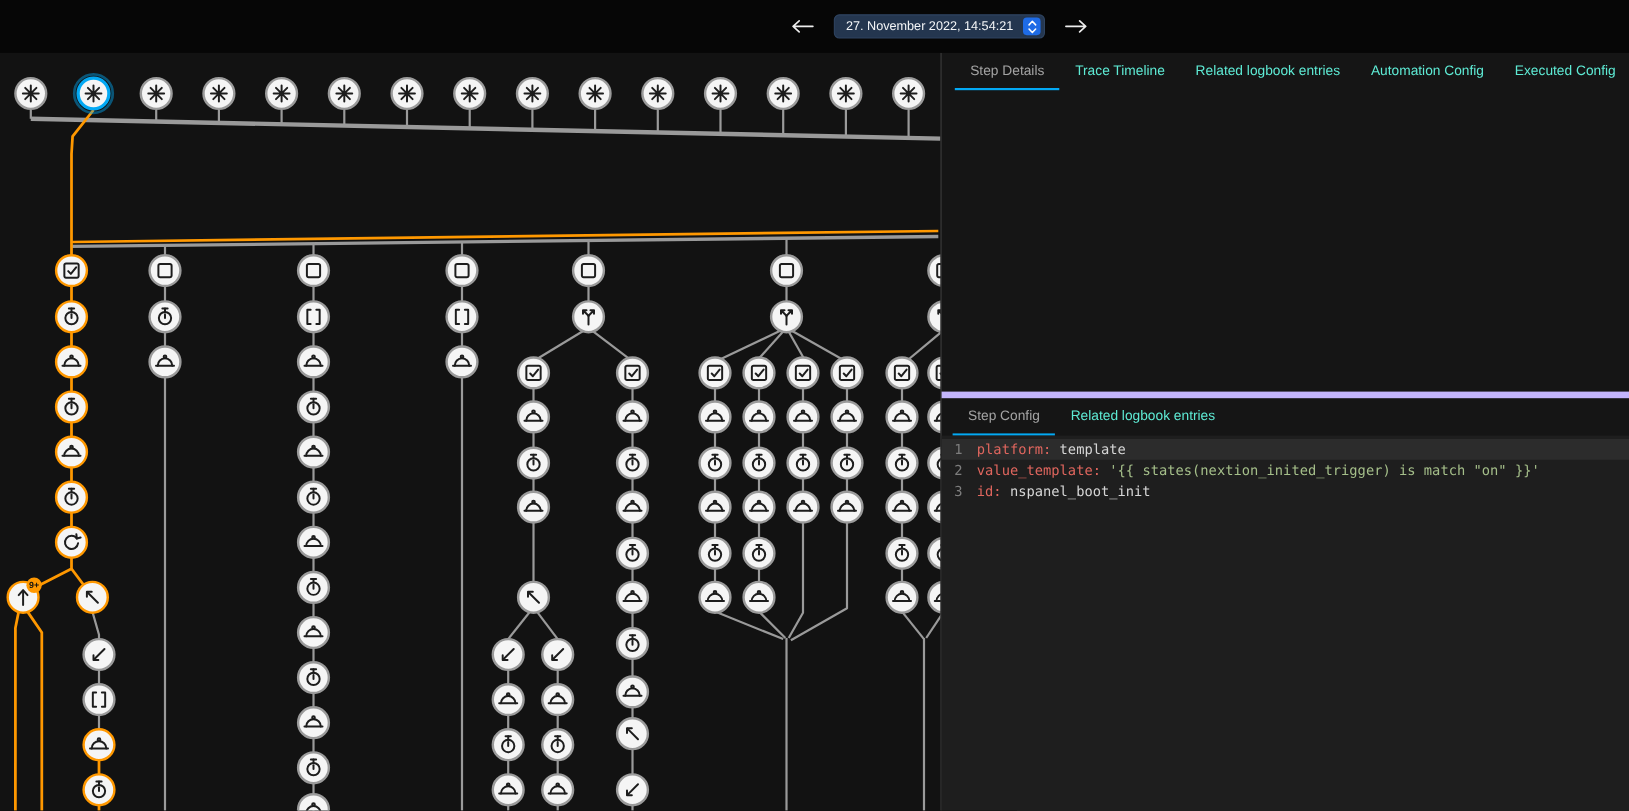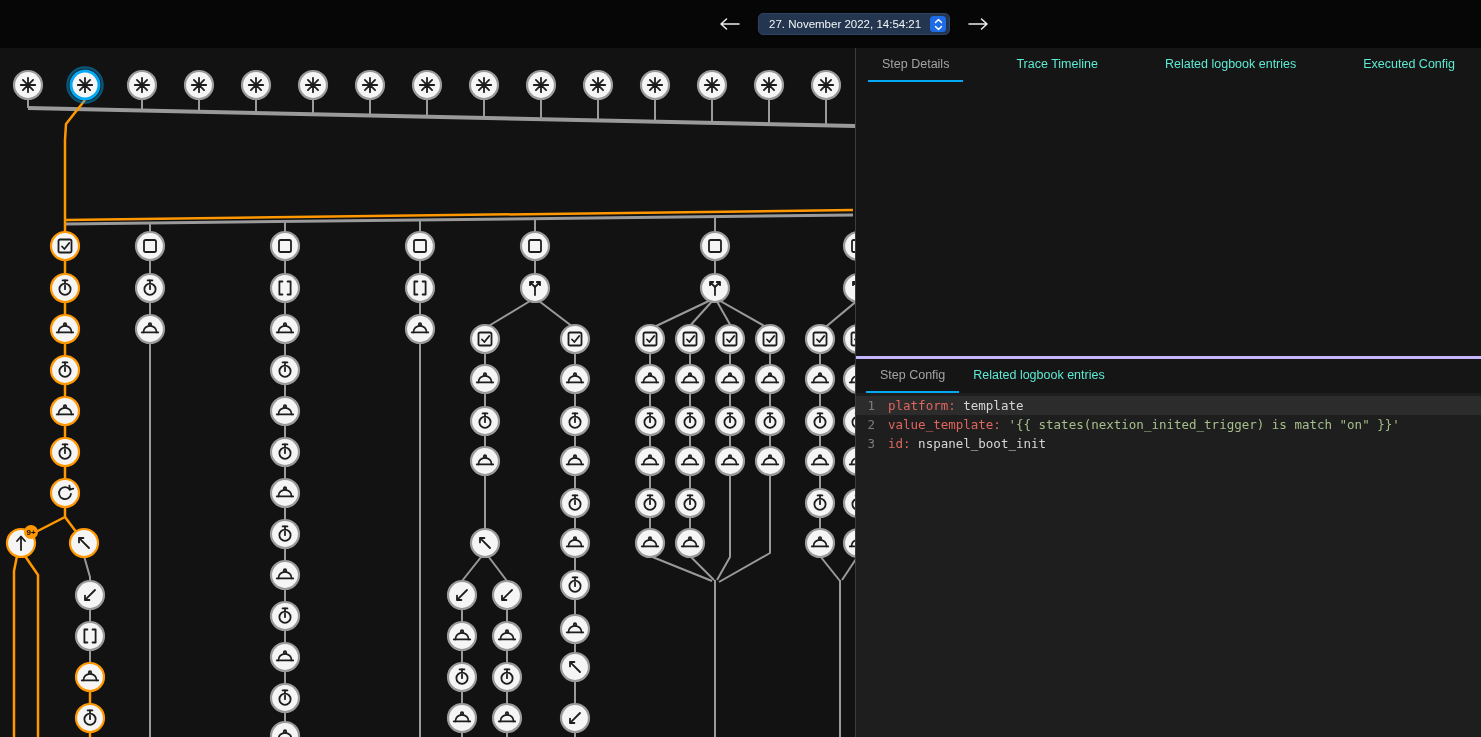--- a/index.html
+++ b/index.html
@@ -10,21 +10,21 @@
   .topbar-controls{position:absolute;left:714px;top:0;height:48px;display:flex;align-items:center;gap:14px}
   .nav-btn{background:transparent;border:0;padding:6px 4px;cursor:pointer;display:flex;align-items:center}
   .date-select{display:flex;align-items:center;gap:9px;background:#24364f;border:1px solid #2e4360;border-radius:5px;padding:2px 3px 2px 10px;font-size:11.5px;color:#f4f6f8;cursor:pointer;height:22px;white-space:nowrap}
   .stepper{width:16px;height:16px;border-radius:3.5px;background:#1e6be6;display:flex;align-items:center;justify-content:center;flex:none}
 
   .graph-pane{position:absolute;top:0;left:0;width:856px;height:737px;z-index:1;background:#121212}
   .graph{display:block}
 
   .detail-pane{position:absolute;top:48px;left:855px;right:0;bottom:0;background:#151515;border-left:1px solid #3d3d3d;z-index:5;display:flex;flex-direction:column}
   .top-section{height:308px;display:flex;flex-direction:column}
-  .bottom-section{flex:1;display:flex;flex-direction:column;border-top:3px solid #c4b5fd;min-height:0}
+  .bottom-section{flex:1;display:flex;flex-direction:column;border-top:6px solid #c4b5fd;min-height:0}
   .tabbar{display:flex;height:34px;flex:none;align-items:stretch}
   .tabbar.top{justify-content:space-between;padding:0 12px}
   .tabbar.bottom{justify-content:flex-start;padding:0 10px}
   .tab{display:flex;align-items:center;padding:0 14px;font-size:12.5px;color:#5eead4;cursor:pointer;border-bottom:2px solid transparent;white-space:nowrap}
   .tab.active{color:#a3a3a3;border-bottom-color:var(--accent,#03a9f4)}
   .executed{padding:20px 24px 0;font-size:14.5px;color:#ececec}
 
   .code{flex:1;background:#1e1e1e;font-family:"DejaVu Sans Mono",monospace;font-size:12.5px;line-height:19px;padding-top:3px;overflow:hidden;white-space:pre}
   .code-line{display:flex}
   .code-line.active{background:#2c2c2c}
@@ -957,20 +957,21 @@
       </g>
     </svg>
 </div>
 
 <div class="detail-pane">
   <div class="top-section">
     <div class="tabbar top">
         <div class="tab active">Step Details</div>
         <div class="tab">Trace Timeline</div>
         <div class="tab">Related logbook entries</div>
+        <div class="tab">Automation Config</div>
         <div class="tab">Executed Config</div>
       </div>
   </div>
   <div class="bottom-section">
     <div class="tabbar bottom">
         <div class="tab active">Step Config</div>
         <div class="tab">Related logbook entries</div>
       </div>
     <div class="code"><div class="code-line active"><span class="gutter">1</span><span class="code-content"><span class="tk-key">platform:</span><span class="tk-plain"> template</span></span></div><div class="code-line"><span class="gutter">2</span><span class="code-content"><span class="tk-key">value_template:</span><span class="tk-plain"> </span><span class="tk-string">'{{ states(nextion_inited_trigger) is match "on" }}'</span></span></div><div class="code-line"><span class="gutter">3</span><span class="code-content"><span class="tk-key">id:</span><span class="tk-plain"> nspanel_boot_init</span></span></div></div>
   </div>

